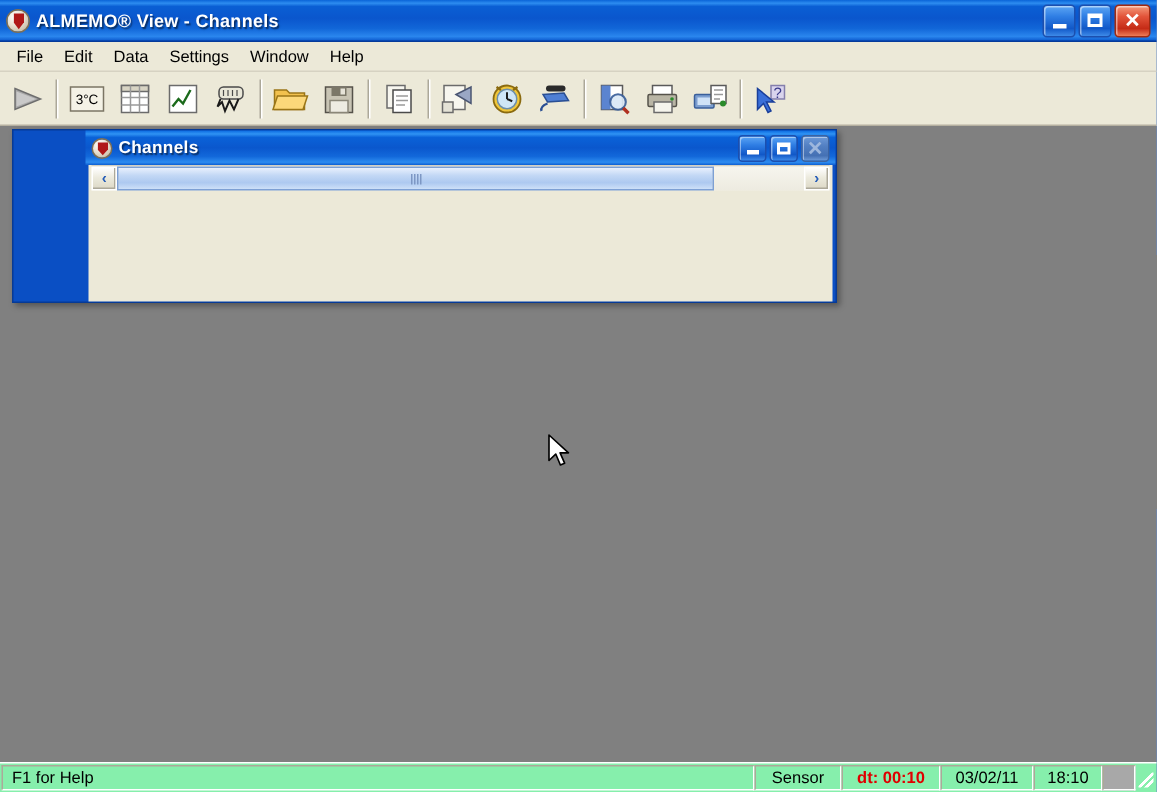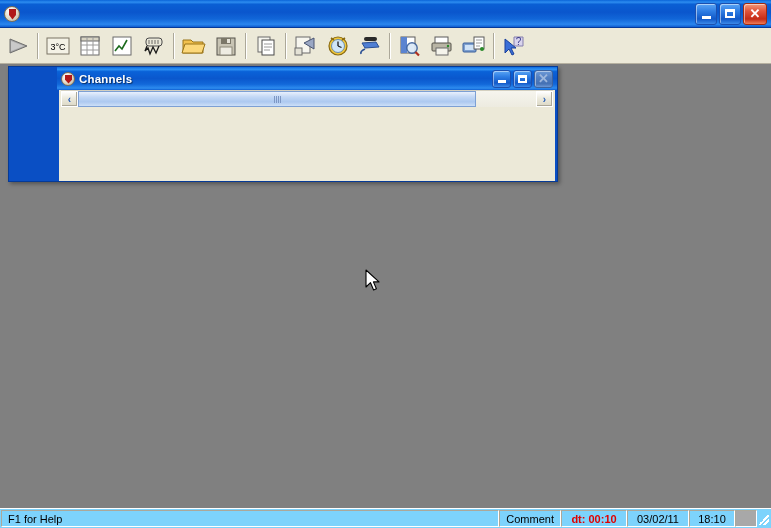--- a/index.html
+++ b/index.html
@@ -212,21 +212,21 @@
   }
   .grip { display: flex; gap: 1px; }
   .grip i { display: block; width: 1px; height: 7px; background: #7d97c4; }
 
   
   .cursor { position: absolute; pointer-events: none; }
 
   
   .statusbar {
     height: 20px; flex: 0 0 20px;
-    background: #7dd3fc;
+    background: #86efac;
     display: flex; align-items: stretch;
     font-size: 11px; color: #000;
     border-top: 1px solid #fff;
     padding: 1px 0 1px 1px;
   }
   .sb-cell {
     display: flex; align-items: center;
     padding: 0 6px;
     border: 1px solid;
     border-color: #aca899 #fff #fff #aca899;
@@ -248,33 +248,42 @@
 </style>
 </head>
 <body>
 
 <div class="app-window">
 
   <div class="titlebar">
     <div class="title-ico">
       <div class="almemo-logo"></div>
     </div>
+    <div class="title-text">ALMEMO® View - Channels</div>
     <div class="title-btns">
       <div class="tbtn">
           <div class="min-glyph"></div>
         </div>
       <div class="tbtn">
           <div class="max-glyph"></div>
         </div>
       <div class="tbtn close">
           <span class="close-glyph">✕</span>
         </div>
     </div>
   </div>
 
+  <div class="menubar">
+    <div class="menu-item">File</div>
+    <div class="menu-item">Edit</div>
+    <div class="menu-item">Data</div>
+    <div class="menu-item">Settings</div>
+    <div class="menu-item">Window</div>
+    <div class="menu-item">Help</div>
+  </div>
 
   <div class="toolbar">
 
     <div class="tb-btn">
       <svg width="26" height="20" viewBox="0 0 26 20">
         <polygon points="5,3 22,10 5,17" fill="#a8a8a8" stroke="#6e6e6e" stroke-width="1"></polygon>
         <polygon points="6,5 19,10 6,15" fill="#c9c9c9"></polygon>
       </svg>
     </div>
     <div class="tb-sep"></div>
@@ -461,21 +470,21 @@
     </div>
 
     <svg class="cursor" width="18" height="26" style="left: 365px; top: 205px;">
       <polygon points="1,1 1,18 5.5,13.7 8.6,21 11.4,19.8 8.4,12.9 14,12.9" fill="#ffffff" stroke="#000000" stroke-width="1.1" stroke-linejoin="round"></polygon>
     </svg>
 
   </div>
 
   <div class="statusbar">
     <div class="sb-cell sb-grow">F1 for Help</div>
-    <div class="sb-cell" style="min-width:58px;justify-content:center">Comment</div>
+    <div class="sb-cell" style="min-width:58px;justify-content:center">Sensor</div>
     <div class="sb-cell sb-dt" style="min-width:66px;justify-content:center">dt: 00:10</div>
     <div class="sb-cell" style="min-width:62px;justify-content:center">03/02/11</div>
     <div class="sb-cell" style="min-width:46px;justify-content:center">18:10</div>
     <div class="sb-cell sb-gray"></div>
     <div class="sb-cell sb-gripper"></div>
   </div>
 
 </div>
 
 </body></html>

